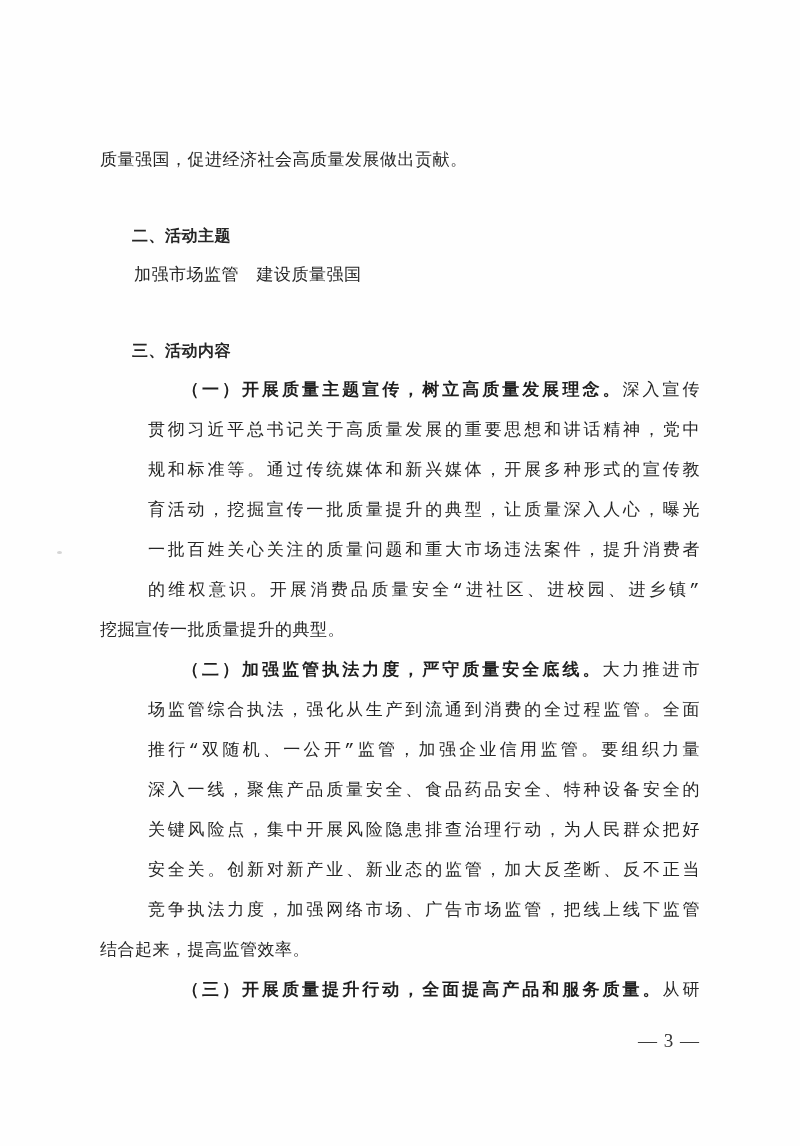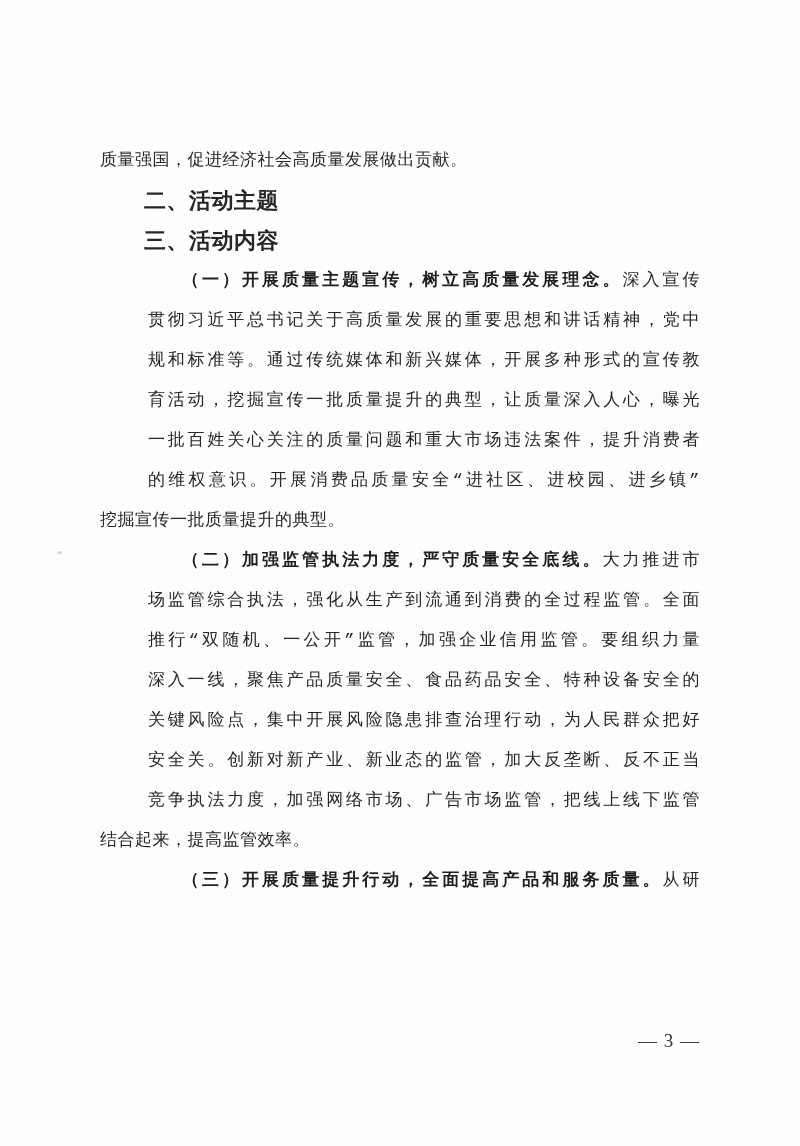--- a/index.html
+++ b/index.html
@@ -42,24 +42,25 @@
     margin-left: 48px;
   }
   
   .line.end {
     text-align: left;
     text-align-last: left;
   }
   .line.heading {
     font-family: "Liberation Sans", "DejaVu Sans", sans-serif;
     font-weight: 700;
-    font-size: 22px;
+    font-size: 16px;
     text-indent: 2em;
     text-align: left;
     text-align-last: left;
+    margin-top: 35px;
   }
   .line.indent-plain {
     text-indent: 2em;
     text-align: left;
     text-align-last: left;
   }
   .line.lead {
     text-indent: 2em;
   }
   .line.lead b {
@@ -90,20 +91,21 @@
   }
 </style>
 </head>
 <body>
 
 <div class="page">
   <div class="scan-speck"></div>
   <div class="text-column">
       <div class="line end">质量强国，促进经济社会高质量发展做出贡献。</div>
       <div class="line heading">二、活动主题</div>
+      <div class="line indent-plain">加强市场监管　建设质量强国</div>
       <div class="line heading">三、活动内容</div>
       <div class="line lead"><b>（一）开展质量主题宣传，树立高质量发展理念。</b>深入宣传</div>
       <div class="line just">贯彻习近平总书记关于高质量发展的重要思想和讲话精神，党中</div>
       <div class="line just">规和标准等。通过传统媒体和新兴媒体，开展多种形式的宣传教</div>
       <div class="line just">育活动，挖掘宣传一批质量提升的典型，让质量深入人心，曝光</div>
       <div class="line just">一批百姓关心关注的质量问题和重大市场违法案件，提升消费者</div>
       <div class="line just">的维权意识。开展消费品质量安全“进社区、进校园、进乡镇”</div>
       <div class="line end">挖掘宣传一批质量提升的典型。</div>
       <div class="line lead"><b>（二）加强监管执法力度，严守质量安全底线。</b>大力推进市</div>
       <div class="line just">场监管综合执法，强化从生产到流通到消费的全过程监管。全面</div>

